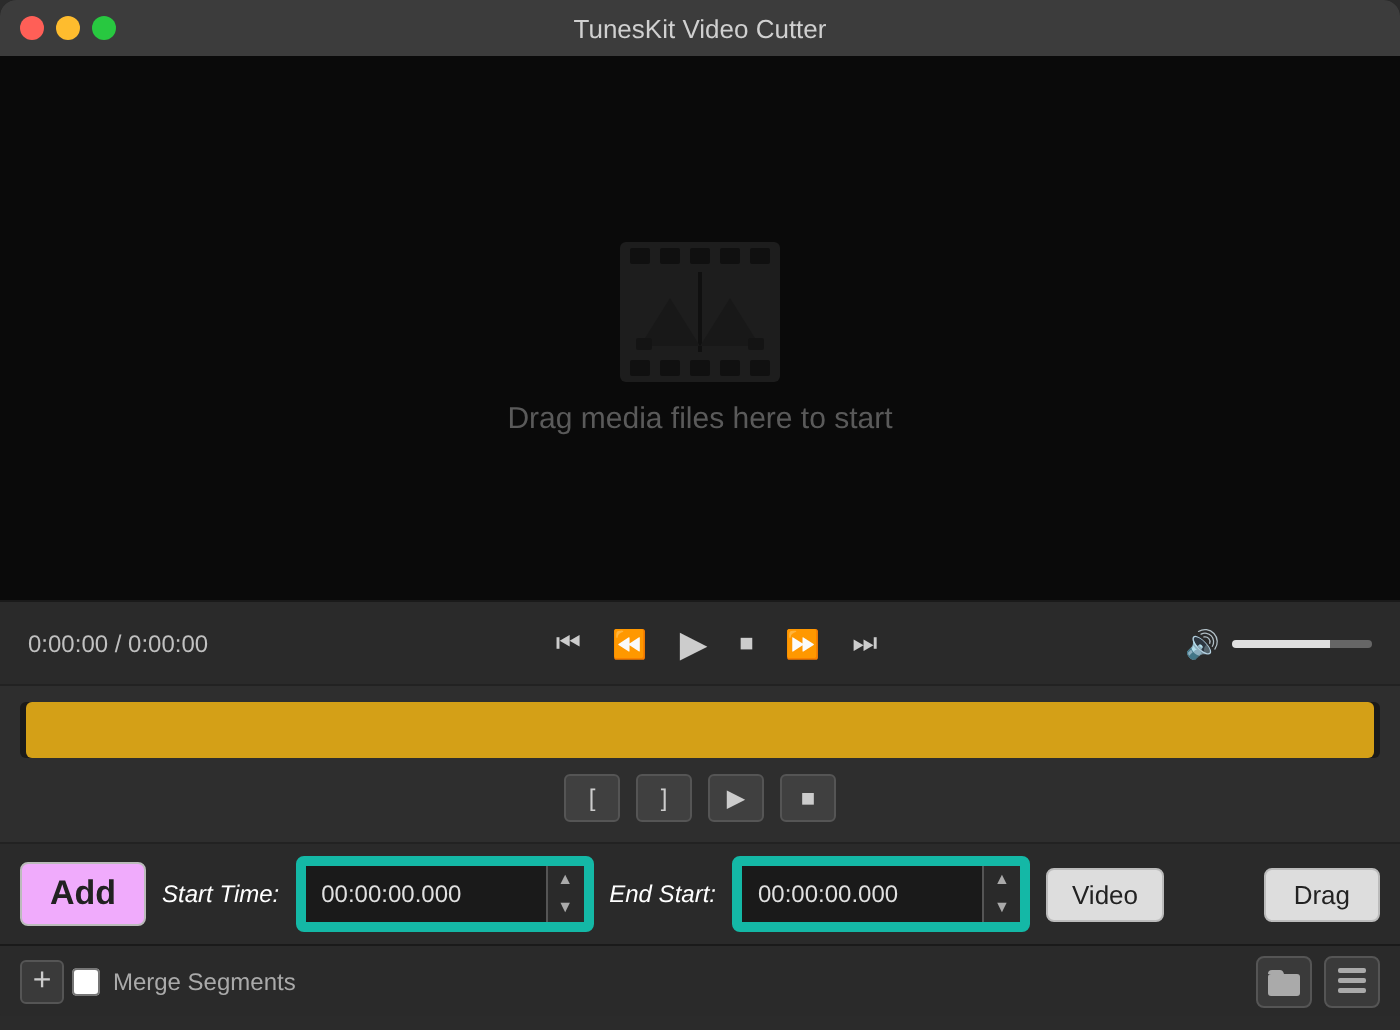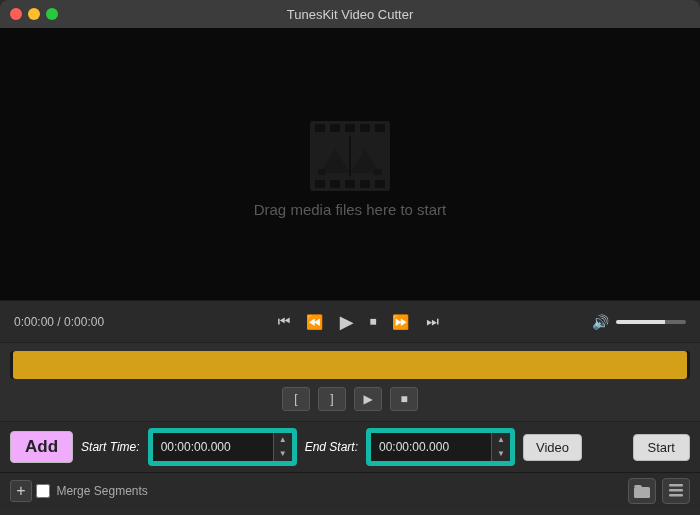--- a/index.html
+++ b/index.html
@@ -373,21 +373,21 @@
   </div>
   <span class="label-text">End Start:</span>
   <div class="time-input-wrap">
     <input class="time-input" type="text" value="00:00:00.000" style="">
     <div class="spinner">
       <button class="spin-btn">▲</button>
       <button class="spin-btn">▼</button>
     </div>
   </div>
   <button class="format-btn">Video</button>
-  <button class="start-btn">Start</button>
+  <button class="start-btn">Drag</button>
 </div>
 
 <div class="bottom-bar">
   <button class="add-seg-btn">+</button>
   &nbsp;
   <div class="merge-check-wrap">
     <input type="checkbox" class="merge-checkbox" style="">
     <span class="merge-label">Merge Segments</span>
   </div>
   <div class="right-icons">

